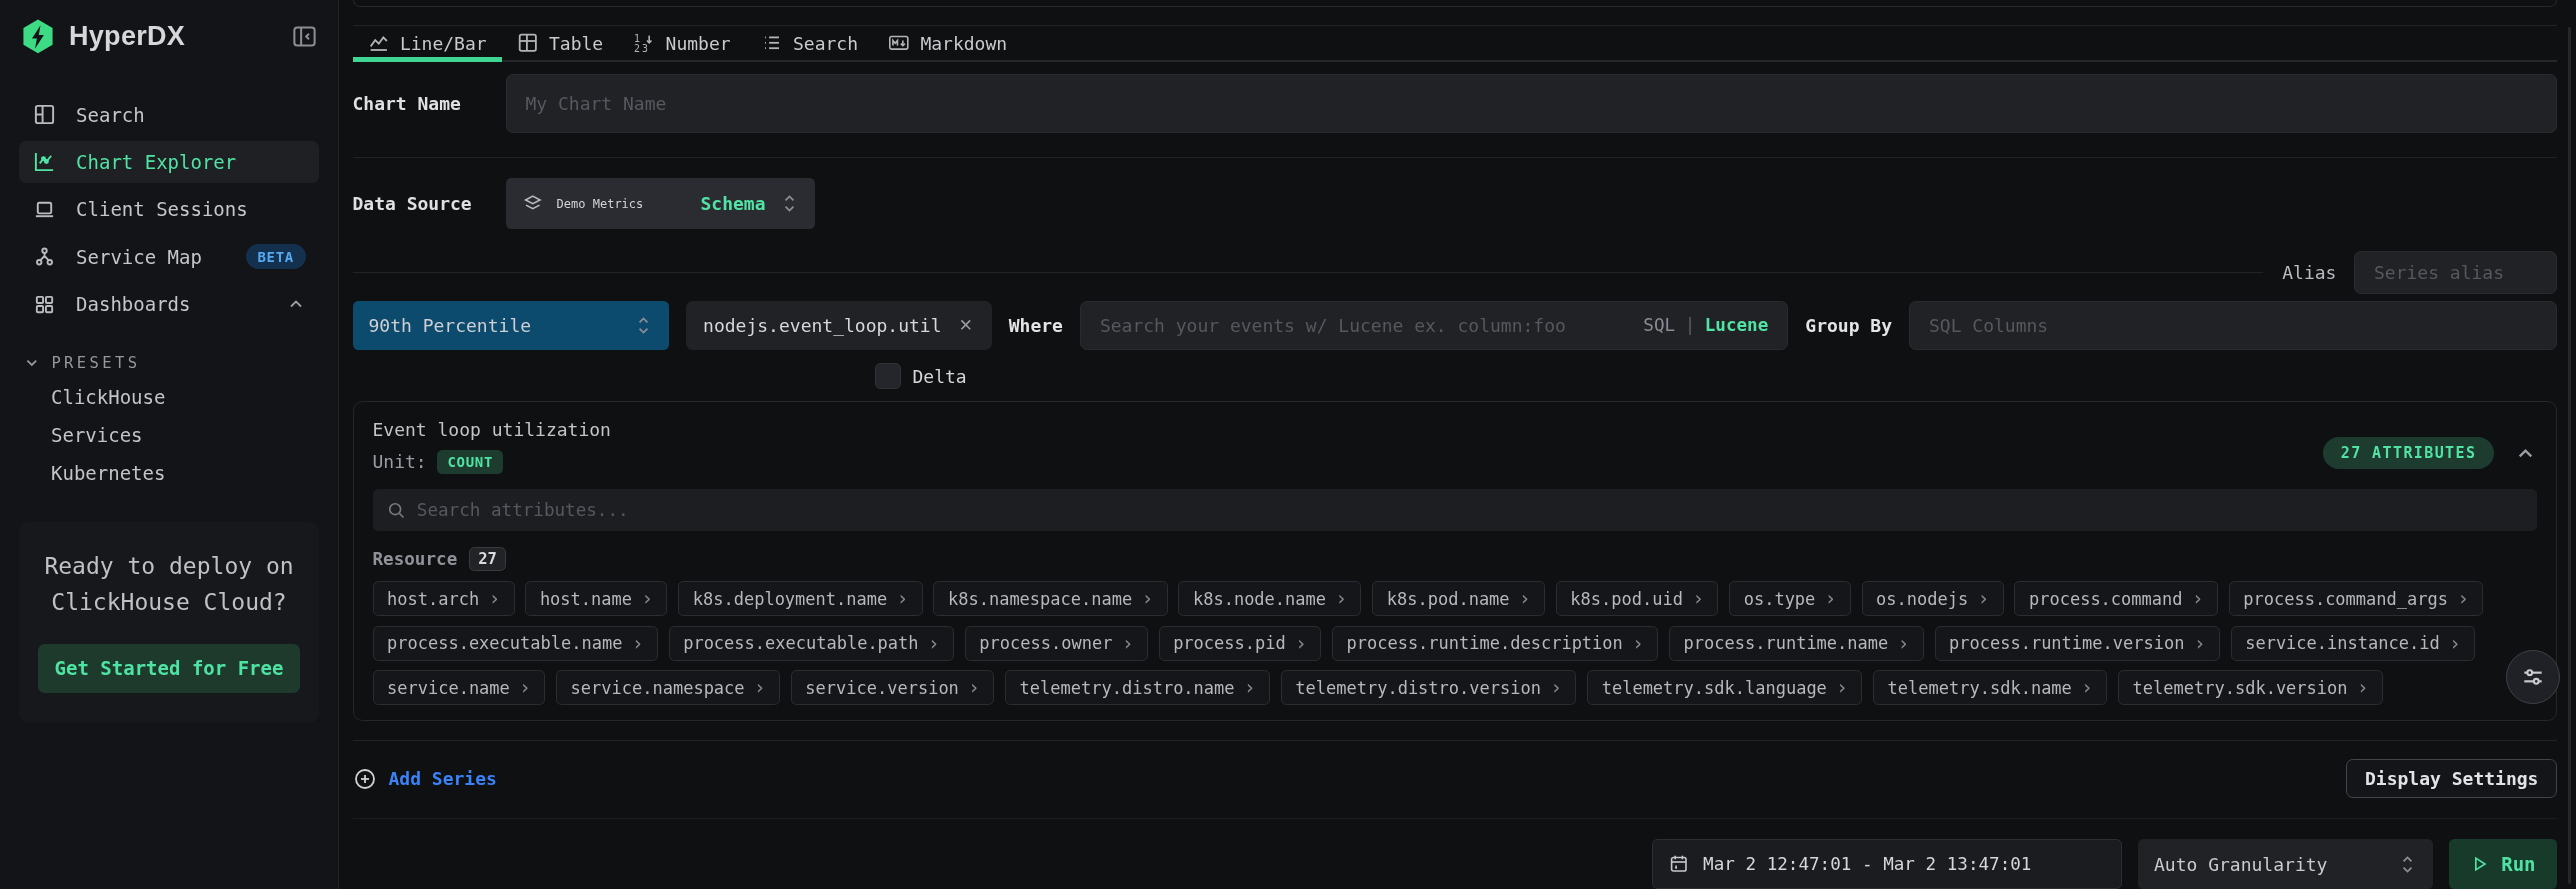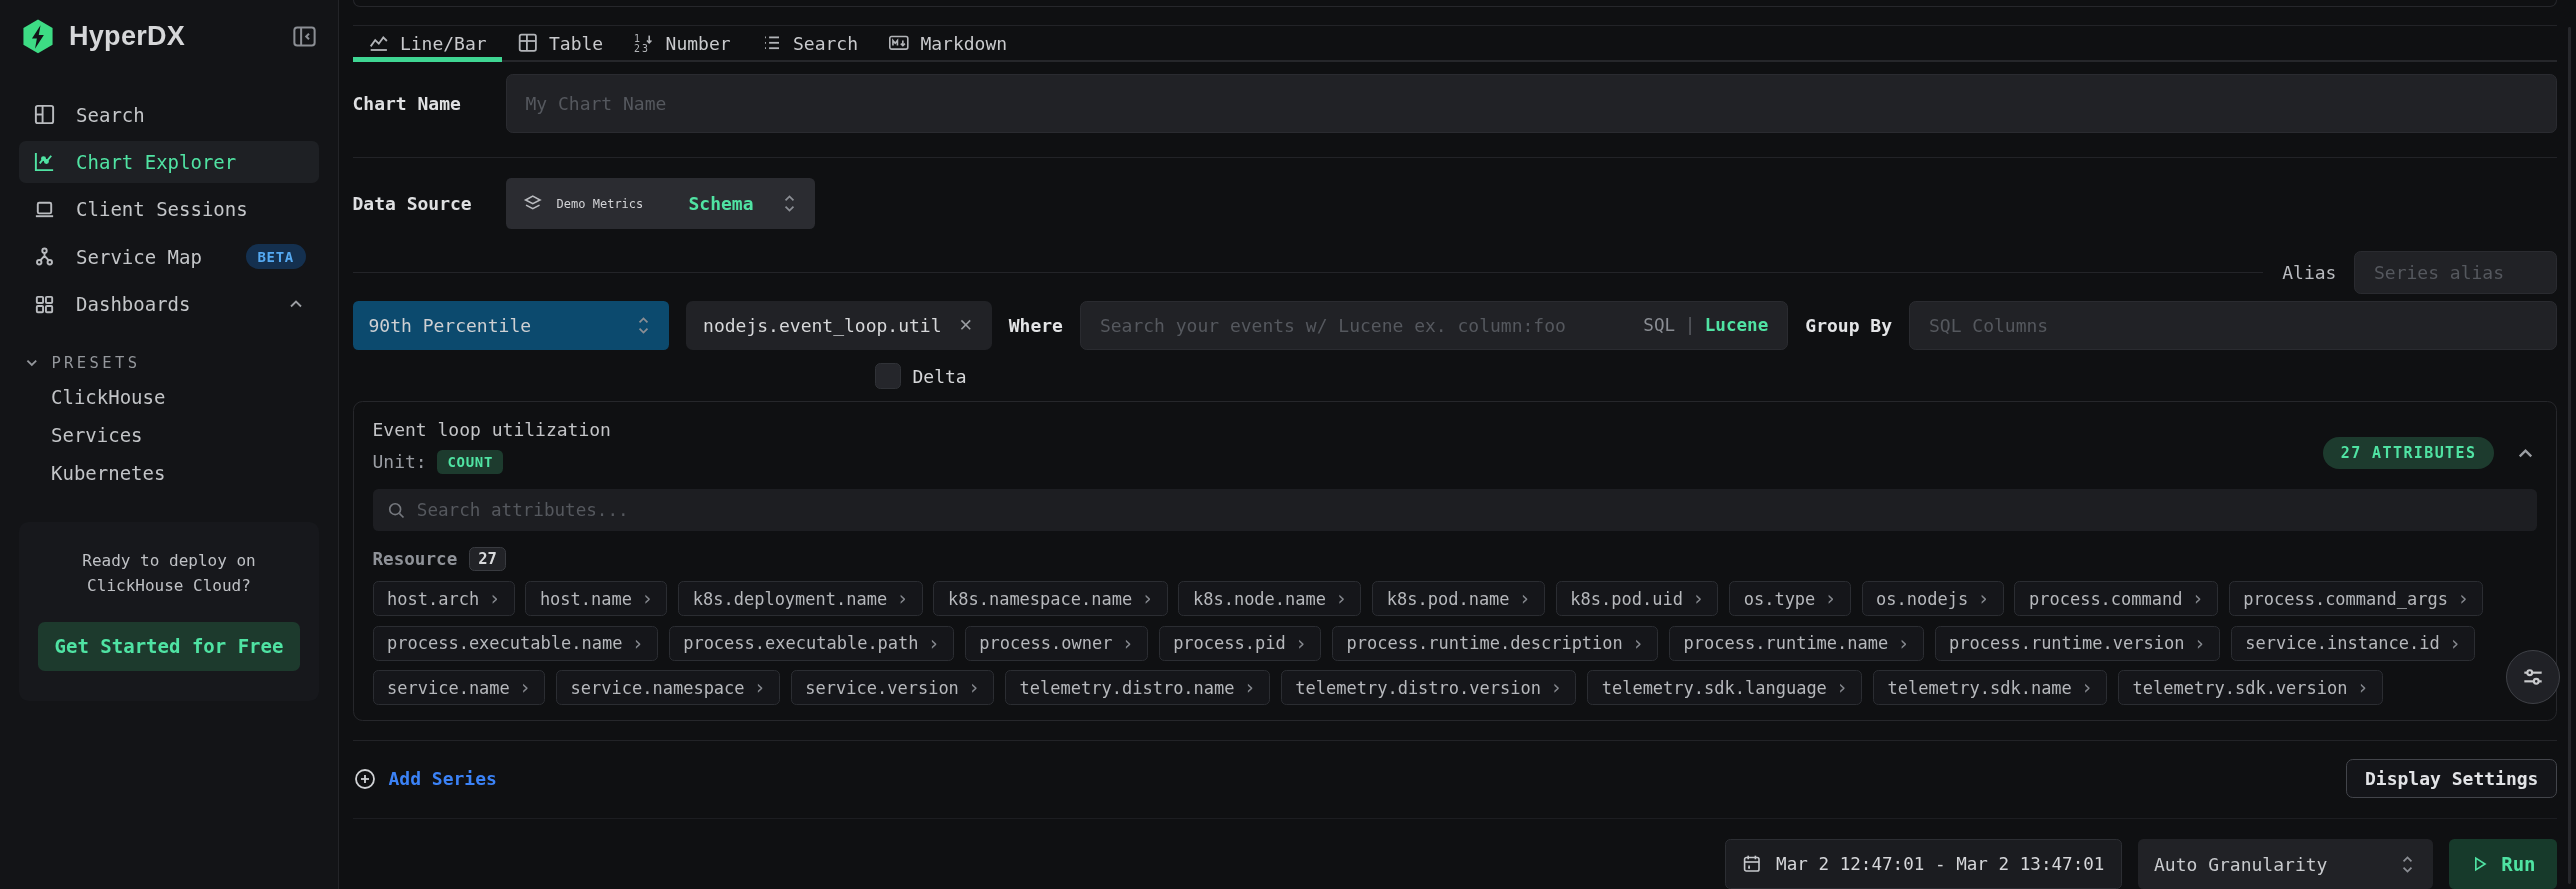--- a/index.html
+++ b/index.html
@@ -23,21 +23,21 @@
   .nav-item .nicon { color:#b9bbbf; }
   .beta-badge { margin-left:auto; background:#14304f; color:#55a9f1; font-size:14px; font-weight:bold;
                 letter-spacing:0.7px; border-radius:675px; padding:4.7px 11.5px; }
   .nav-chevron { margin-left:auto; color:#9b9ea3; width:20px; height:20px; }
   .create-dash { color:#b4b6ba; font-size:19px; margin:28px 0 0 1.4px; padding:5.4px 12px; cursor:pointer; }
   .presets-row { display:flex; align-items:center; color:#94979c; letter-spacing:3.4px; font-size:15.5px;
                  margin:23px 0 6.8px 4px; cursor:pointer; }
   .presets-row .pchev { width:17.6px; height:17.6px; margin-right:10.8px; color:#94979c; }
   .preset-item { color:#c2c4c7; font-size:19px; padding:8px 0 8px 32px; cursor:pointer; }
   .promo-card { margin-top:30px; background:#17181c; border-radius:9.5px; padding:27px 19px 30px 19px; text-align:center; }
-  .promo-text { color:#bfc1c5; font-size:16px; line-height:1.55; }
+  .promo-text { color:#bfc1c5; font-size:23px; line-height:1.55; }
   .promo-btn { margin-top:23px; width:100%; height:49px; background:#1d3a2d; border:none; border-radius:6.8px;
                color:#4fe3a3; font-family:inherit; font-size:19px; font-weight:bold; cursor:pointer; }
 
   
   .main { flex:1; position:relative; padding:0 19px 0 13.5px; display:flex; flex-direction:column; }
   .top-panel-edge { height:12px; border:1.4px solid #26272b; border-top:none; border-radius:0 0 9.5px 9.5px; }
   .divider { border-top:1.4px solid #222327; }
   .d1 { margin-top:17.6px; }
 
   .tabs-row { display:flex; align-items:flex-end; position:relative; height:62px; border-bottom:2px solid #26272b; }
@@ -54,21 +54,21 @@
   .placeholder { color:#55585e; }
   .grow { flex:1; }
 
   .d2 { margin-top:24px; }
   .datasource-row { margin-top:20px; }
   .select { background:#2b2c31; border-radius:5.4px; height:51px; display:flex; align-items:center;
             padding:0 16px; cursor:pointer; }
   .ds-select { width:309px; }
   .sicon { width:21.6px; height:21.6px; color:#b9bbbf; margin-right:13.5px; flex-shrink:0; }
   .ds-value { color:#d2d3d6; font-size:12px; flex:1; }
-  .schema-link { color:#50e3a3; font-size:18px; font-weight:bold; margin-right:26px; }
+  .schema-link { color:#50e3a3; font-size:18px; font-weight:bold; margin-right:14px; }
   .updown { width:19px; height:23px; color:#8b8e94; flex-shrink:0; }
 
   .alias-row { margin-top:21.6px; height:43px; }
   .alias-line { flex:1; border-top:1.4px solid #232428; }
   .alias-label { color:#b9bbbf; font-size:18px; margin:0 17.6px 0 19px; }
   .alias-input { width:203px; height:43px; }
 
   .agg-row { margin-top:6.8px; gap:17px; }
   .agg-select { width:316px; height:49px; background:#0c4a6e; }
   .agg-value { color:#cfd0d3; font-size:18px; flex:1; }
@@ -122,21 +122,21 @@
   .footer-row { margin-top:17.6px; justify-content:space-between; }
   .add-series { display:flex; align-items:center; gap:12px; cursor:pointer; }
   .add-series .aicon { width:24px; height:24px; color:#d0d2d5; }
   .add-series .alabel { color:#3b82f6; font-size:18px; font-weight:bold; }
   .display-settings { background:#141519; border:1.4px solid #43454b; border-radius:6.8px; height:39px;
                       padding:0 17.6px; color:#e2e3e6; font-size:18px; font-weight:bold;
                       font-family:inherit; cursor:pointer; }
   .d4 { margin-top:20px; border-top-color:#1c1d21; }
 
   .bottom-bar { margin-top:20px; justify-content:flex-end; gap:16px; }
-  .date-input { width:397px; height:50px; background:#1b1c20; border:1.4px solid #2c2e33; border-radius:5.4px;
+  .date-input { width:470px; height:50px; background:#1b1c20; border:1.4px solid #2c2e33; border-radius:5.4px;
                 display:flex; align-items:center; padding:0 15px; gap:13.5px; cursor:pointer; }
   .date-input .cicon { width:21.6px; height:21.6px; color:#c6c8cc; flex-shrink:0; }
   .date-text { color:#d6d7da; font-size:17.6px; }
   .gran-select { width:295px; height:50px; background:#212226; }
   .gran-value { color:#c9cbce; font-size:18px; flex:1; }
   .run-btn { width:108px; height:50px; background:#173a2b; border:none; border-radius:5.4px; display:flex;
              align-items:center; justify-content:center; gap:10.8px; cursor:pointer; font-family:inherit; }
   .run-btn .picon { width:20px; height:20px; color:#4fe3a3; }
   .run-label { color:#4fe3a3; font-size:19px; font-weight:bold; }
 

